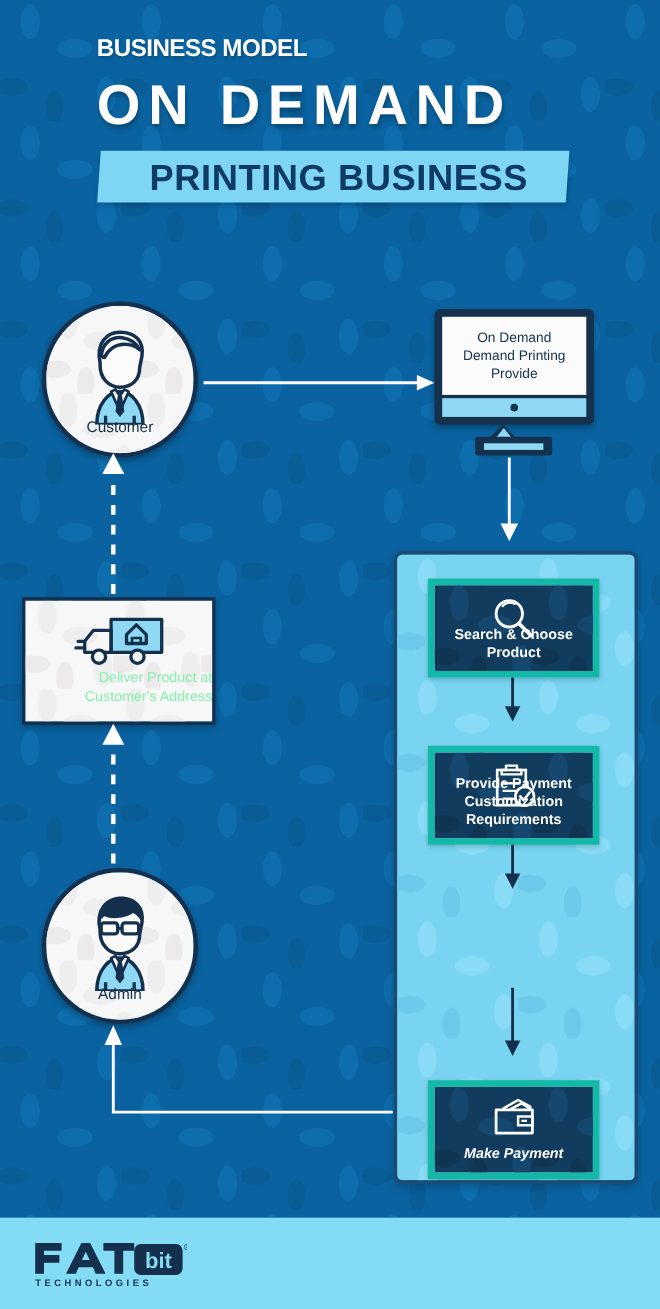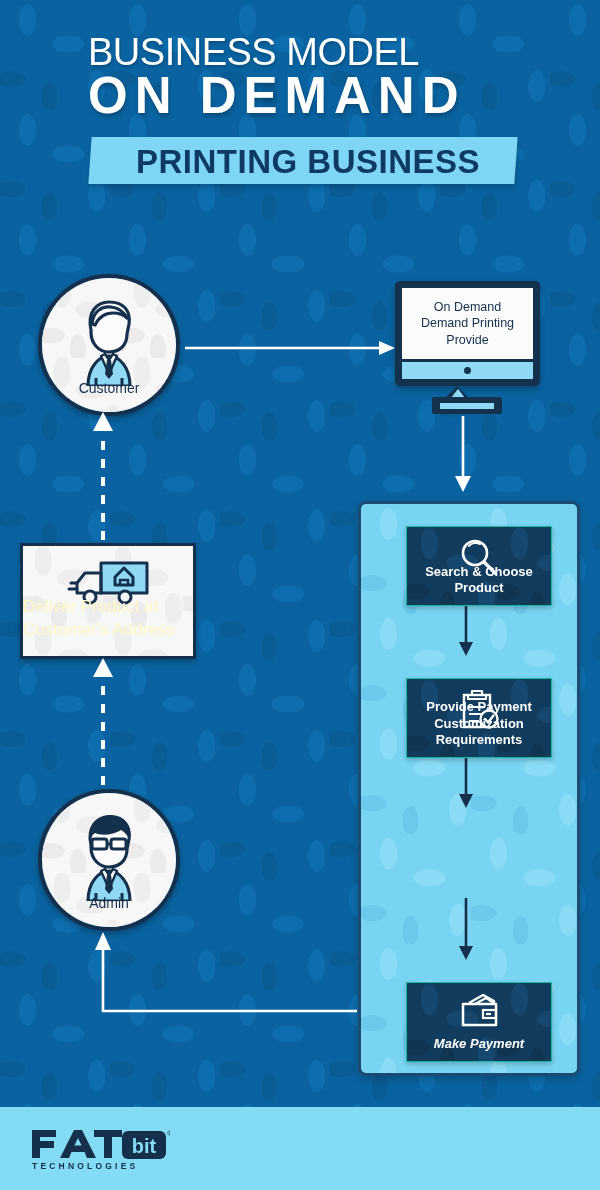--- a/index.html
+++ b/index.html
@@ -57,21 +57,21 @@
       radial-gradient(ellipse 14px 26px at 88% 78%, #efeeee 0 60%, rgba(239,238,238,0) 62%),
       radial-gradient(ellipse 24px 13px at 10% 72%, #eceaea 0 60%, rgba(236,234,234,0) 62%),
       radial-gradient(ellipse 13px 24px at 45% 88%, #eceaea 0 60%, rgba(236,234,234,0) 62%);
     background-size: 80px 80px;
   }
 
   
   .header { position: absolute; left: 0; top: 0; width: 600px; height: 215px; }
   .t-business {
     position: absolute; left: 88px; top: 33px;
-    font-size: 38px; font-weight: normal; color: #ffffff;
+    font-size: 22px; font-weight: bold; color: #ffffff;
     letter-spacing: -0.5px; line-height: 1;
     text-shadow: 1px 2px 3px rgba(0,0,0,0.22);
   }
   .t-ondemand {
     position: absolute; left: 88px; top: 70px;
     font-size: 51px; font-weight: bold; color: #ffffff;
     letter-spacing: 7px; line-height: 1;
     text-shadow: 1px 3px 4px rgba(0,0,0,0.25);
   }
   .banner {
@@ -150,37 +150,37 @@
   
   .deliver-box {
     position: absolute; left: 20px; top: 543px;
     width: 170px; height: 110px;
     border: 3px solid #15304c;
     overflow: hidden;
     box-shadow: 0 3px 6px rgba(0,0,0,0.25);
   }
   .deliver-text {
     position: absolute; left: 0; bottom: 14px; width: 100%;
-    text-align: left; font-size: 17px; color: #fef9c3; line-height: 1.35;
+    text-align: right; font-size: 13px; color: #86efac; line-height: 1.35;
   }
 
   
   .flow-panel {
     position: absolute; left: 358px; top: 501px;
     width: 216px; height: 569px;
     border: 3px solid #1b4a73;
     border-radius: 8px;
     overflow: hidden;
     box-shadow: 0 3px 8px rgba(0,0,0,0.2);
   }
   .flow-card {
     position: absolute;
     width: 144px; height: 78px;
-    left: 45px;
-    border: 1px solid #14b8a6;
+    left: 28px;
+    border: 6px solid #14b8a6;
     overflow: hidden;
     box-shadow: 0 2px 5px rgba(0,0,0,0.22);
   }
   .flow-card-label {
     position: absolute; left: 0; bottom: 8px; width: 100%;
     text-align: center; color: #ffffff; font-size: 13px; line-height: 1.28;
     font-weight: bold;
   }
   .flow-card-icon {
     position: absolute; left: 50%; top: 10px; transform: translateX(-50%);

